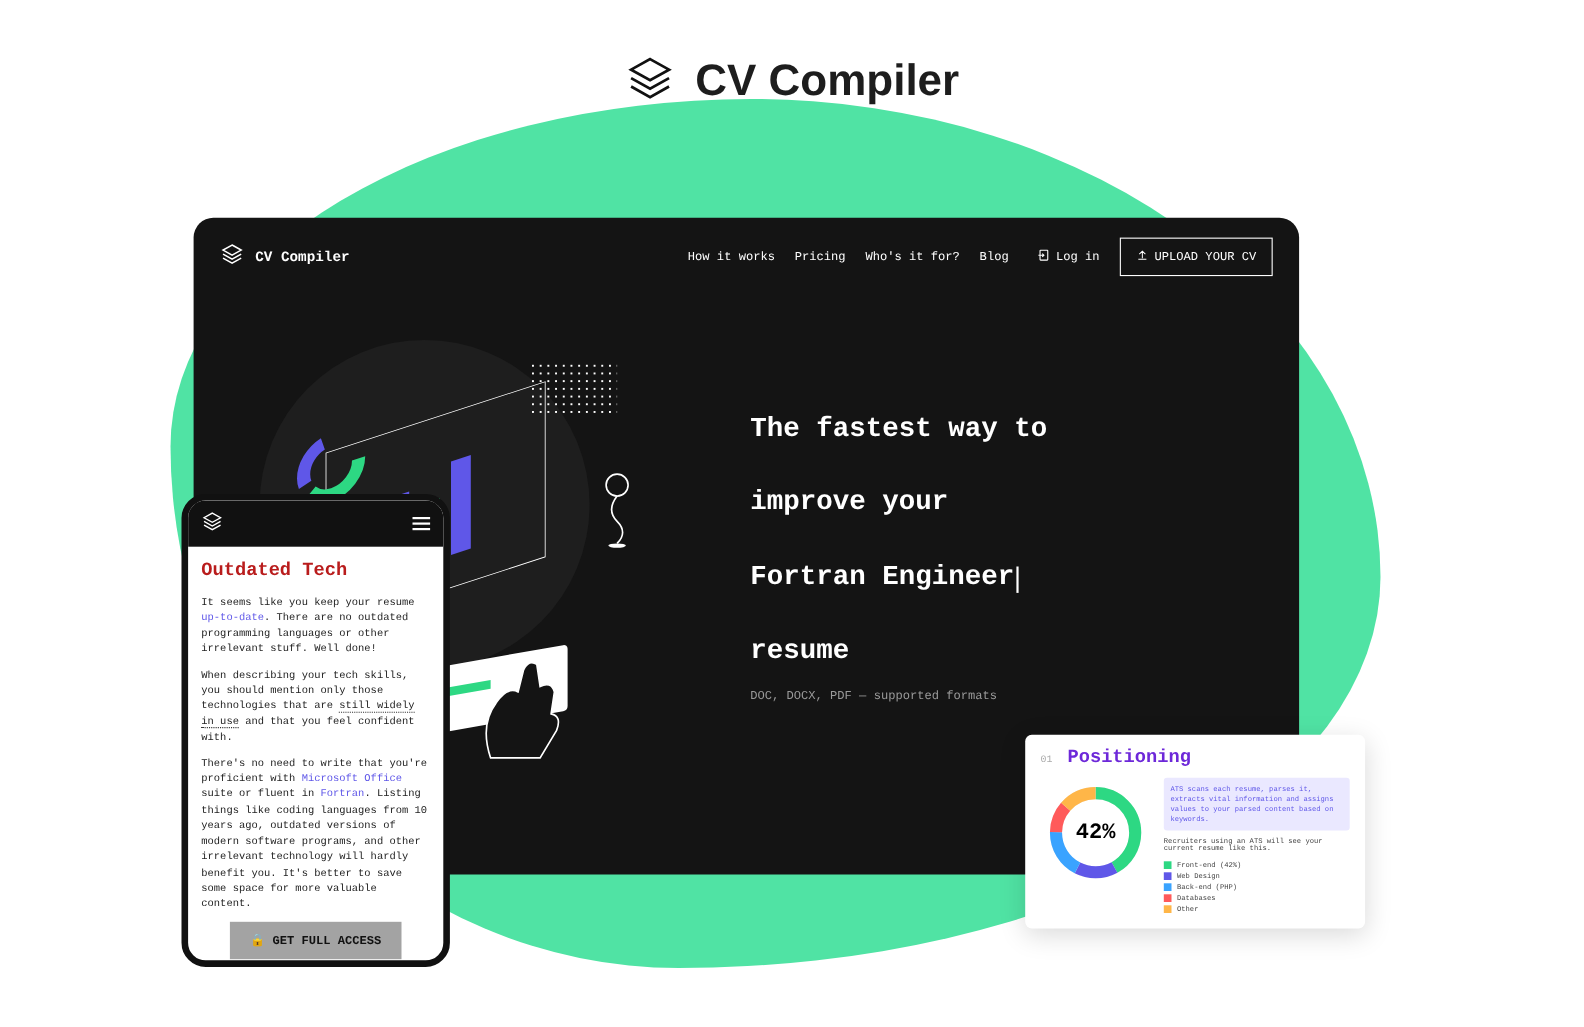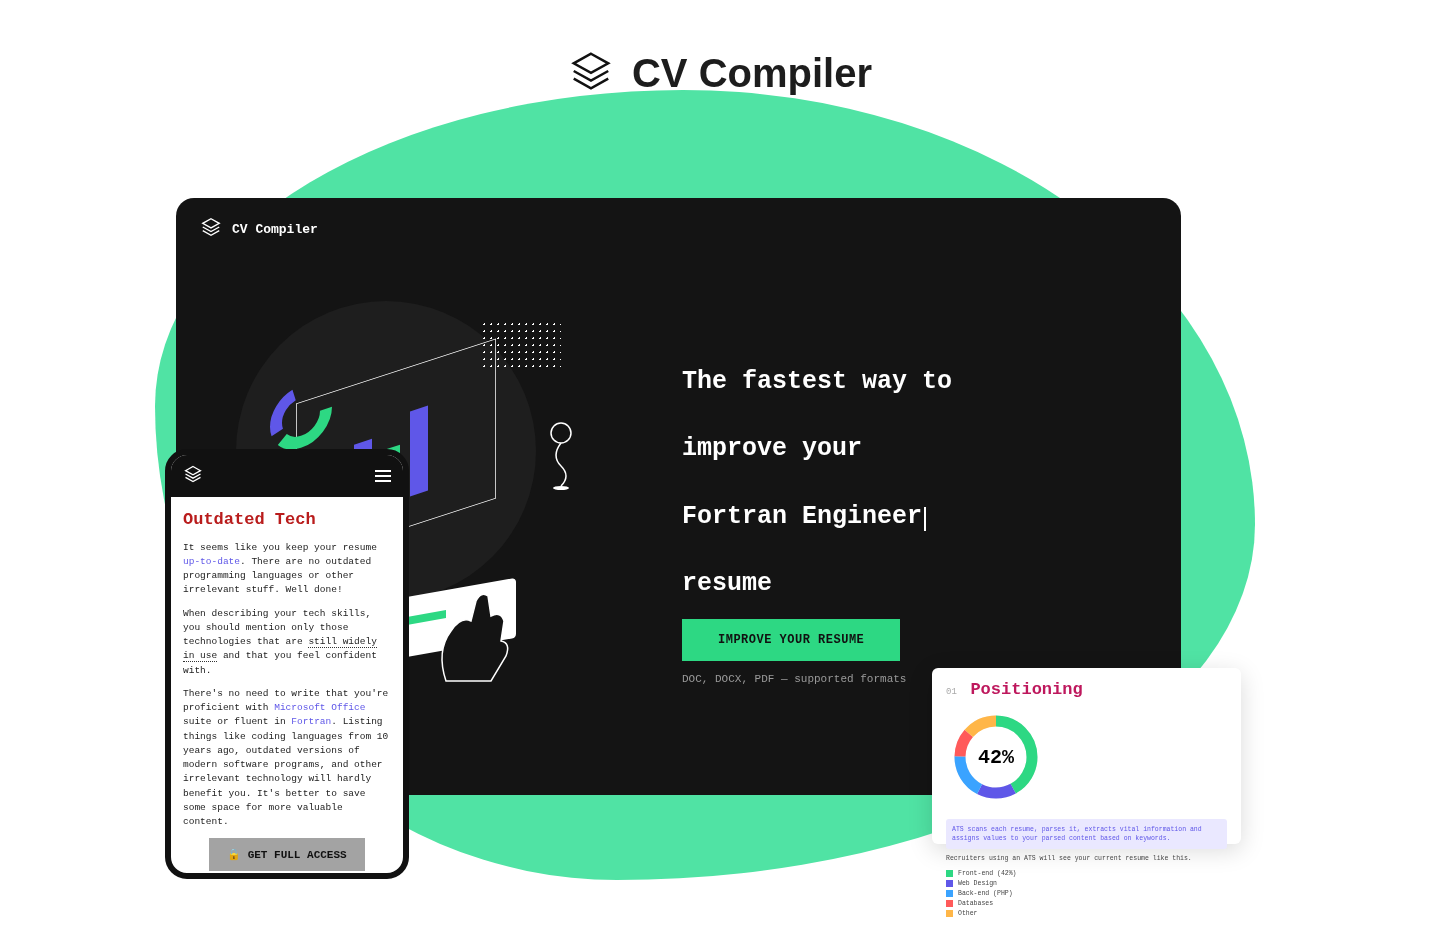--- a/index.html
+++ b/index.html
@@ -165,23 +165,23 @@
   left: 932px;
   width: 309px;
   height: 176px;
   background: #fff;
   border-radius: 6px;
   box-shadow: 0 6px 24px rgba(0,0,0,0.15);
   z-index: 4;
   padding: 12px 14px;
   font-family: "Courier New", monospace;
 }
-.pos-title { color: #be185d; font-size: 17px; font-weight: bold; }
+.pos-title { color: #6d28d9; font-size: 17px; font-weight: bold; }
 .pos-num { color: #aaa; font-size: 9px; margin-right: 4px; }
-.pos-content { display: flex; gap: 12px; margin-top: 8px; flex-direction: column; }
+.pos-content { display: flex; gap: 12px; margin-top: 8px; }
 .donut-wrap { position: relative; width: 100px; height: 100px; flex-shrink: 0; }
 .donut-wrap svg { transform: rotate(-90deg); }
 .donut-label { position: absolute; top: 50%; left: 50%; transform: translate(-50%,-50%); font-size: 20px; font-weight: bold; }
 .pos-right { flex: 1; font-size: 6.5px; color: #444; }
 .pos-note { background: #eae8ff; padding: 6px; border-radius: 3px; color: #5f57e8; margin-bottom: 6px; line-height: 1.4; }
 .legend { margin-top: 8px; }
 .legend-item { display: flex; align-items: center; gap: 5px; margin-bottom: 3px; }
 .legend-sw { width: 7px; height: 7px; }
 
 </style>
@@ -205,20 +205,43 @@
   <div class="app-header">
     <div class="brand">
       <span>
         <svg width="22" height="22" viewBox="0 0 24 24" fill="none" stroke="#fff" stroke-width="1.5">
           <path d="M12 3 L21 8 L12 13 L3 8 Z"></path>
           <path d="M3 12 L12 17 L21 12"></path>
           <path d="M3 16 L12 21 L21 16"></path>
         </svg>
       </span>
       <span class="brand-name">CV Compiler</span>
+    </div>
+    <div class="nav">
+      <a>How it works</a>
+      <a>Pricing</a>
+      <a>Who's it for?</a>
+      <a>Blog</a>
+      <a class="login">
+        <span>
+          <svg width="12" height="12" viewBox="0 0 24 24" fill="none" stroke="#fff" stroke-width="2">
+            <rect x="5" y="3" width="14" height="18" rx="1"></rect>
+              <path d="M2 12 L12 12 M9 9 L12 12 L9 15"></path>
+          </svg>
+        </span>
+        <span>Log in</span>
+      </a>
+      <button class="upload-btn">
+        <span>
+          <svg width="11" height="11" viewBox="0 0 24 24" fill="none" stroke="#fff" stroke-width="2">
+            <path d="M12 19 L12 5 M6 11 L12 5 L18 11 M4 21 L20 21"></path>
+          </svg>
+        </span>
+        <span>UPLOAD YOUR CV</span>
+      </button>
     </div>
   </div>
 
   <div class="hero">
     <div class="hero-art">
       <div class="gear-bg"></div>
       <div class="dots"></div>
       <div class="screen">
         <svg width="200" height="160" style="position:absolute;top:0;left:0">
           <rect x="0" y="0" width="200" height="160" fill="none" stroke="#fff" stroke-width="1.5"></rect>
@@ -251,21 +274,20 @@
         </svg>
     </div>
 
     <div class="hero-text">
       <div class="hero-title">
         <span>The fastest way to</span><br>
         <span>improve your</span><br>
         <span>Fortran Engineer</span><span class="cursor"></span><br>
         <span>resume</span>
       </div>
-      <button class="cta-btn">IMPROVE YOUR RESUME</button>
       <div class="formats">DOC, DOCX, PDF — supported formats</div>
       
     </div>
   </div>
 </div>
 
 <div class="phone">
   <div class="phone-header">
     <span>
       <svg width="20" height="20" viewBox="0 0 24 24" fill="none" stroke="#fff" stroke-width="1.5">

